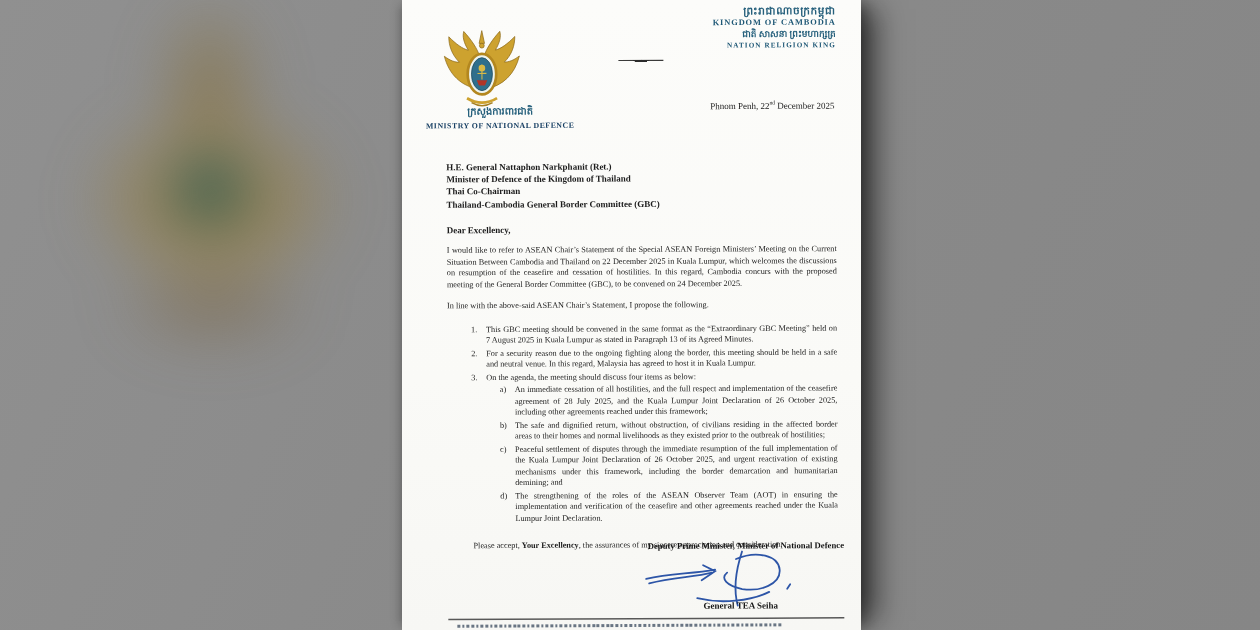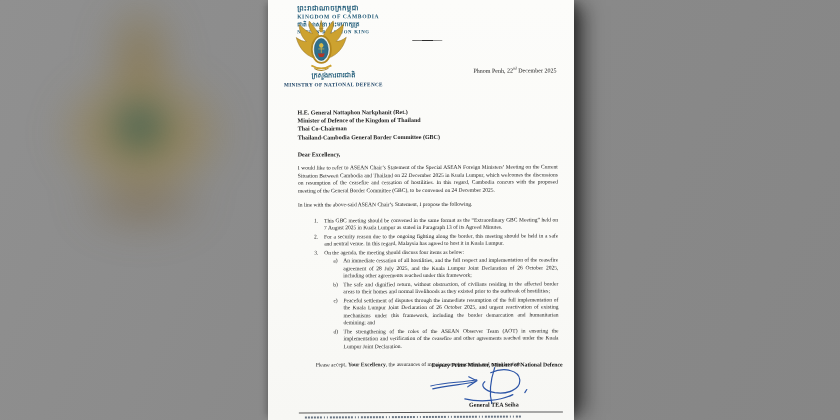--- a/index.html
+++ b/index.html
@@ -19,21 +19,21 @@
   }
   .page{
     position:absolute;left:268px;top:0;width:306px;height:420px;
     background:linear-gradient(180deg,#fcfcfa 0%,#fafaf7 60%,#f7f7f4 100%);
     box-shadow:16px 0 18px -6px rgba(12,12,12,.6),
                5px 0 8px -2px rgba(12,12,12,.33),
                -4px 0 7px -3px rgba(0,0,0,.3);
   }
   .content{position:absolute;inset:0;transform:rotate(-0.25deg);color:#1c1c1c;}
   
-  .hdr{position:absolute;left:30px;top:4px;width:260px;text-align:left;color:#26607c;}
+  .hdr{position:absolute;left:30px;top:4px;width:260px;text-align:right;color:#26607c;}
   .kh1{font-size:7px;line-height:8px;font-weight:bold;letter-spacing:.4px;}
   .en1{font-size:5.6px;line-height:6.5px;font-weight:bold;letter-spacing:.6px;color:#1f5876;margin-top:1px;}
   .kh2{font-size:6px;line-height:7px;font-weight:bold;margin-top:1px;}
   .en2{font-size:4.8px;line-height:5.6px;font-weight:bold;letter-spacing:.7px;color:#1f5876;margin-top:1px;}
   .divider{margin:4.5px auto 0;width:30px;height:3px;
     background:
       radial-gradient(ellipse 9px 1.3px at 50% 50%, #2b2b2b 60%, rgba(0,0,0,0) 62%),
       linear-gradient(#3a3a3a,#3a3a3a) 50% 50%/30px 0.7px no-repeat;
   }
   .emblem{position:absolute;left:26px;top:19px;}

